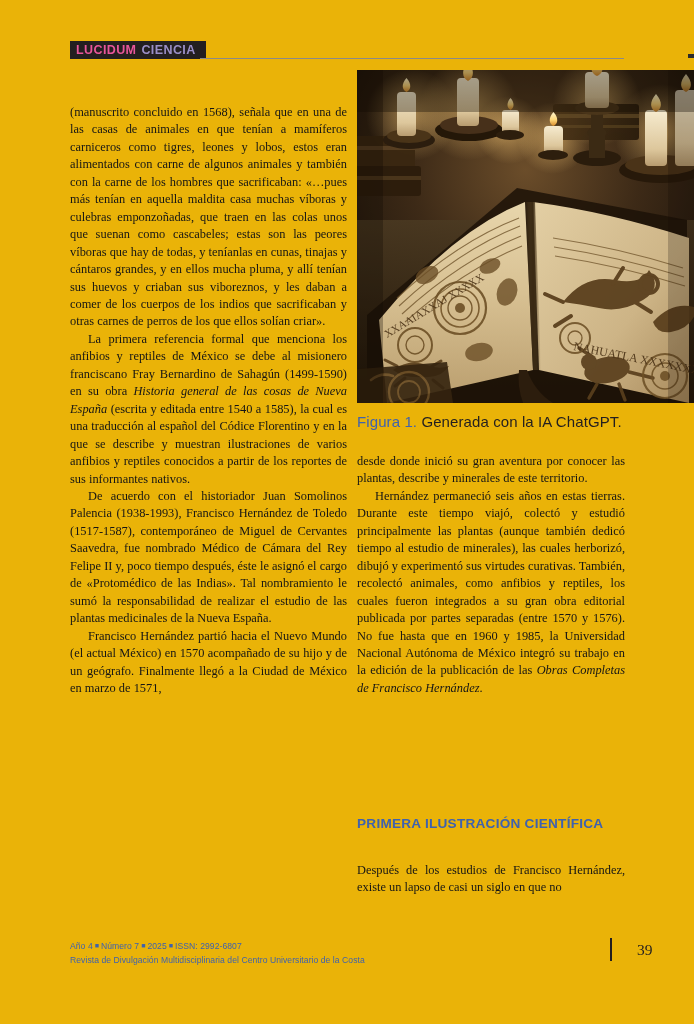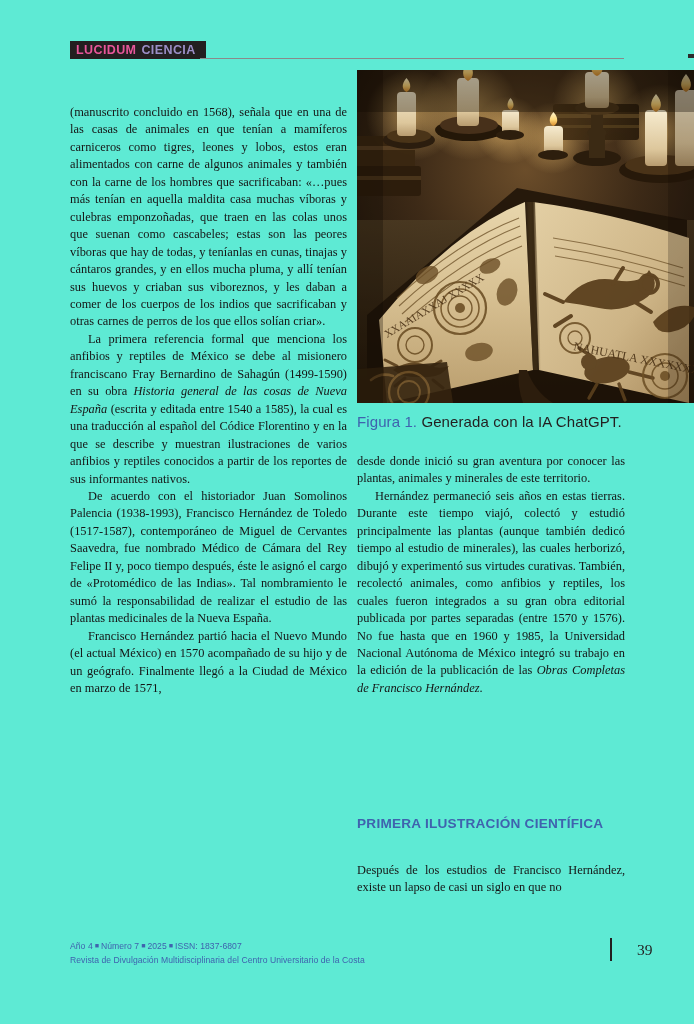--- a/index.html
+++ b/index.html
@@ -11,21 +11,21 @@
   body {
     font-family: "Liberation Serif", "DejaVu Serif", serif;
     color: #1a1a1a;
   }
 
   .page {
     position: relative;
     width: 694px;
     height: 1024px;
     margin: 0 auto;
-    background: #5eead4;
+    background: #eab308;
     overflow: hidden;
     box-sizing: border-box;
   }
 
   
   .runhead {
     position: absolute;
     left: 70px;
     top: 41px;
     width: 554px;
@@ -390,35 +390,35 @@
   </div>
 
   <div class="col col-left">
     <p>(manuscrito concluido en 1568), señala que en una de las casas de animales en que tenían a mamíferos carniceros como tigres, leones y lobos, estos eran alimentados con carne de algunos animales y también con la carne de los hombres que sacrificaban: «…pues más tenían en aquella maldita casa muchas víboras y culebras emponzoñadas, que traen en las colas unos que suenan como cascabeles; estas son las peores víboras que hay de todas, y teníanlas en cunas, tinajas y cántaros grandes, y en ellos mucha pluma, y allí tenían sus huevos y criaban sus viboreznos, y les daban a comer de los cuerpos de los indios que sacrificaban y otras carnes de perros de los que ellos solían criar».</p>
     <p class="indent"><span>La primera referencia formal que menciona los anfibios y reptiles de México se debe al misionero franciscano Fray Bernardino de Sahagún (1499-1590) en su obra </span><i>Historia general de las cosas de Nueva España</i><span> (escrita y editada entre 1540 a 1585), la cual es una traducción al español del Códice Florentino y en la que se describe y muestran ilustraciones de varios anfibios y reptiles conocidos a partir de los reportes de sus informantes nativos.</span></p>
     <p class="indent">De acuerdo con el historiador Juan Somolinos Palencia (1938-1993), Francisco Hernández de Toledo (1517-1587), contemporáneo de Miguel de Cervantes Saavedra, fue nombrado Médico de Cámara del Rey Felipe II y, poco tiempo después, éste le asignó el cargo de «Protomédico de las Indias». Tal nombramiento le sumó la responsabilidad de realizar el estudio de las plantas medicinales de la Nueva España.</p>
     <p class="indent">Francisco Hernández partió hacia el Nuevo Mundo (el actual México) en 1570 acompañado de su hijo y de un geógrafo. Finalmente llegó a la Ciudad de México en marzo de 1571,</p>
   </div>
 
   <div class="col col-right">
-    <p>desde donde inició su gran aventura por conocer las plantas, animales y minerales de este territorio.</p>
+    <p>desde donde inició su gran aventura por conocer las plantas, describe y minerales de este territorio.</p>
     <p class="indent"><span>Hernández permaneció seis años en estas tierras. Durante este tiempo viajó, colectó y estudió principalmente las plantas (aunque también dedicó tiempo al estudio de minerales), las cuales herborizó, dibujó y experimentó sus virtudes curativas. También, recolectó animales, como anfibios y reptiles, los cuales fueron integrados a su gran obra editorial publicada por partes separadas (entre 1570 y 1576). No fue hasta que en 1960 y 1985, la Universidad Nacional Autónoma de México integró su trabajo en la edición de la publicación de las </span><i>Obras Completas de Francisco Hernández</i><span>.</span></p>
   </div>
 
   <h2 class="section-heading">
     <span>PRIMERA ILUSTRACIÓN CIENTÍFICA</span>
   </h2>
 
   <div class="col-right-tail">
     <p>Después de los estudios de Francisco Hernández, existe un lapso de casi un siglo en que no</p>
   </div>
 
   <div class="footer">
     <div class="footer-line">
-      <span>Año 4</span><span class="sep">■</span><span>Número 7</span><span class="sep">■</span><span>2025</span><span class="sep">■</span><span>ISSN: 1837-6807</span>
+      <span>Año 4</span><span class="sep">■</span><span>Número 7</span><span class="sep">■</span><span>2025</span><span class="sep">■</span><span>ISSN: 2992-6807</span>
     </div>
     <div class="footer-line">Revista de Divulgación Multidisciplinaria del Centro Universitario de la Costa</div>
   </div>
 
   <div class="folio">
     <div class="folio-rule"></div>
     <div class="folio-num">39</div>
   </div>
 
 </div>

